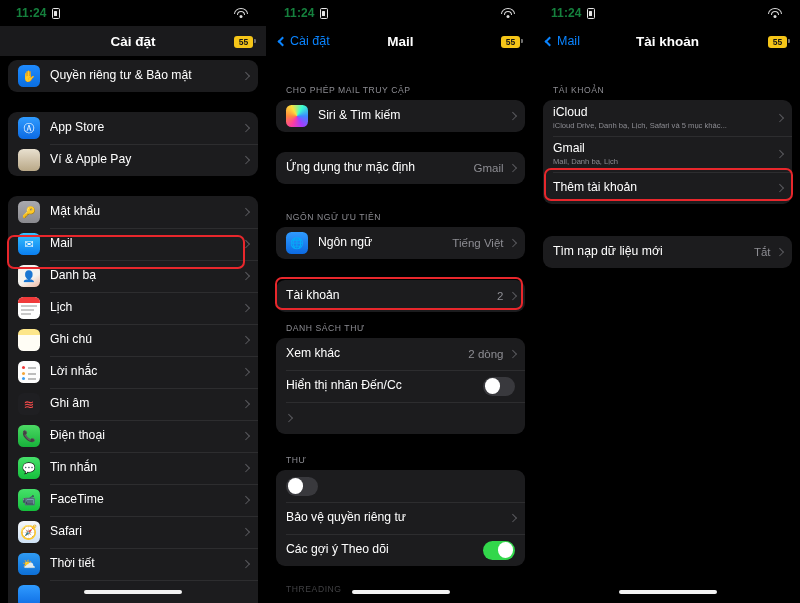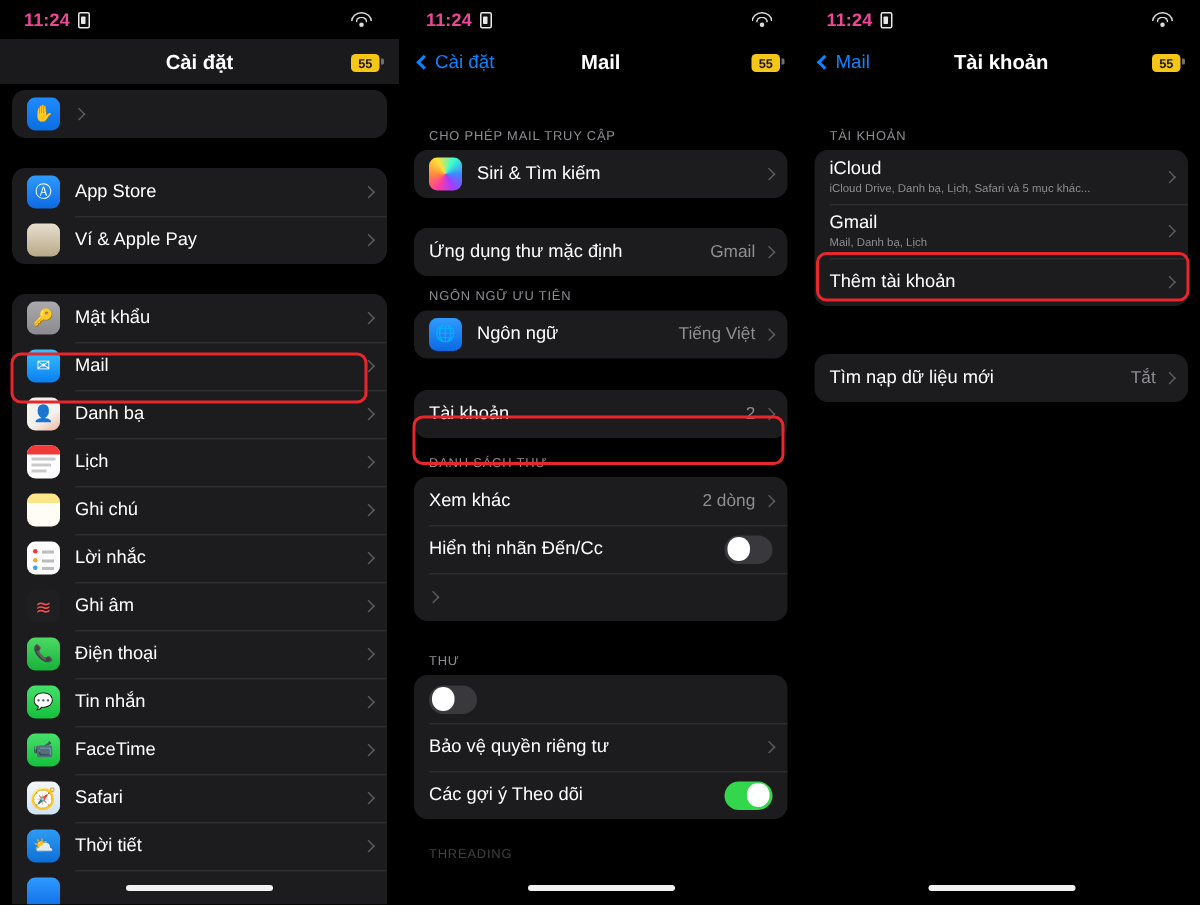--- a/index.html
+++ b/index.html
@@ -24,21 +24,21 @@
 
   
   .statusbar {
     height: 26px;
     display: flex; align-items: center;
     padding: 0 13px 0 16px;
     position: relative; z-index: 5;
   }
   .sb-time {
     font-size: 12px; font-weight: bold; letter-spacing: .1px;
-    color: #ec4899;
+    color: #15803d;
   }
   .sb-lock {
     margin-left: 5px;
     width: 8px; height: 11px;
     border: 1.4px solid #e8e8e8;
     border-radius: 1.5px;
     position: relative;
     background: #0d0d0d;
   }
   .sb-lock::after {
@@ -236,20 +236,21 @@
       <div class="nav-title">Cài đặt</div>
     </div>
 
     <div class="content">
 
       <div class="group" style="margin-top:4px;">
         <div class="row">
           <span class="ico ic-priv">
               <span class="glyph">✋</span>
             </span>
+          <span class="lbl">Quyền riêng tư &amp; Bảo mật</span>
           <span class="chev"></span>
         </div>
       </div>
 
       <div class="group" style="margin-top:20px;">
         <div class="row">
           <span class="ico ic-appstore">
               <span class="glyph">Ⓐ</span>
             </span>
           <span class="lbl">App Store</span>
@@ -404,21 +405,21 @@
       </div>
 
       <div class="group" style="margin-top:20px;">
         <div class="row noicon">
           <span class="lbl">Ứng dụng thư mặc định</span>
           <span class="val">Gmail</span>
           <span class="chev"></span>
         </div>
       </div>
 
-      <div class="sect-hdr" style="margin-top:8px;">NGÔN NGỮ ƯU TIÊN</div>
+      <div class="sect-hdr" style="margin-top:28px;">NGÔN NGỮ ƯU TIÊN</div>
       <div class="group">
         <div class="row">
           <span class="ico ic-globe">
               <span class="glyph">🌐</span>
             </span>
           <span class="lbl">Ngôn ngữ</span>
           <span class="val">Tiếng Việt</span>
           <span class="chev"></span>
         </div>
       </div>

